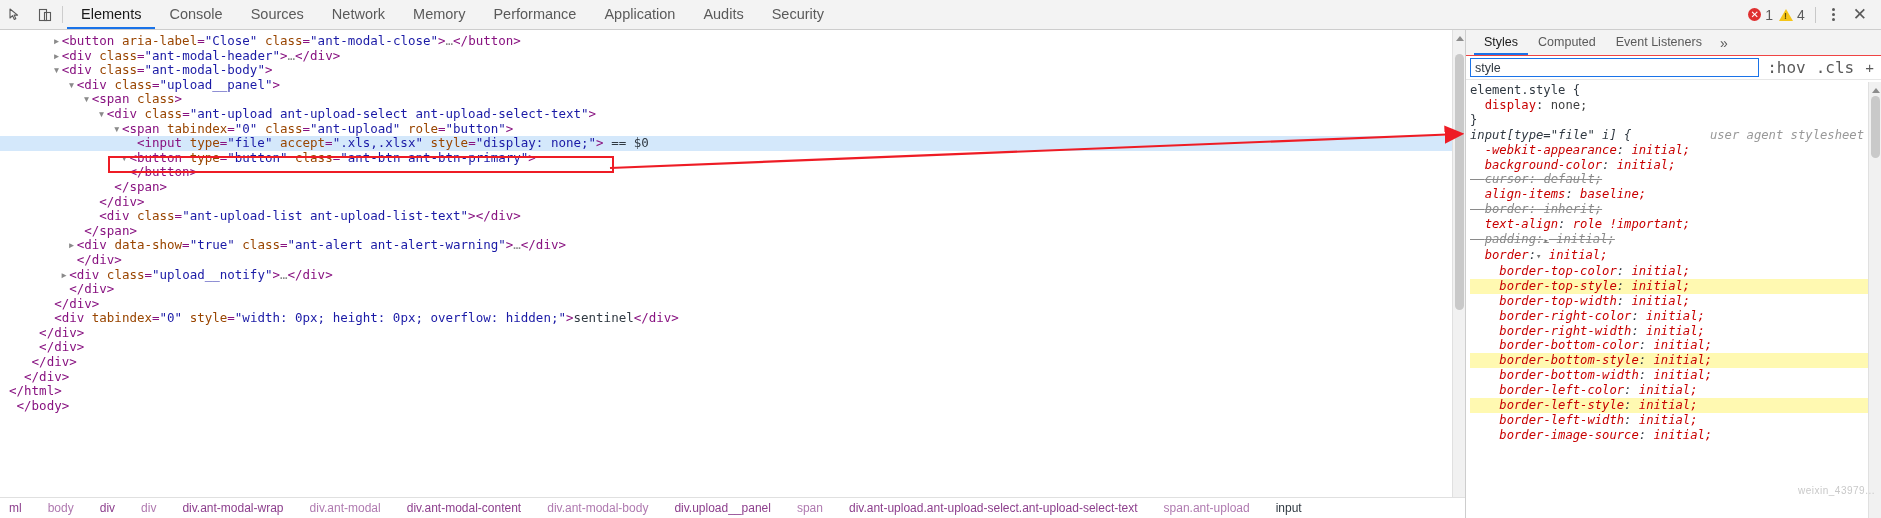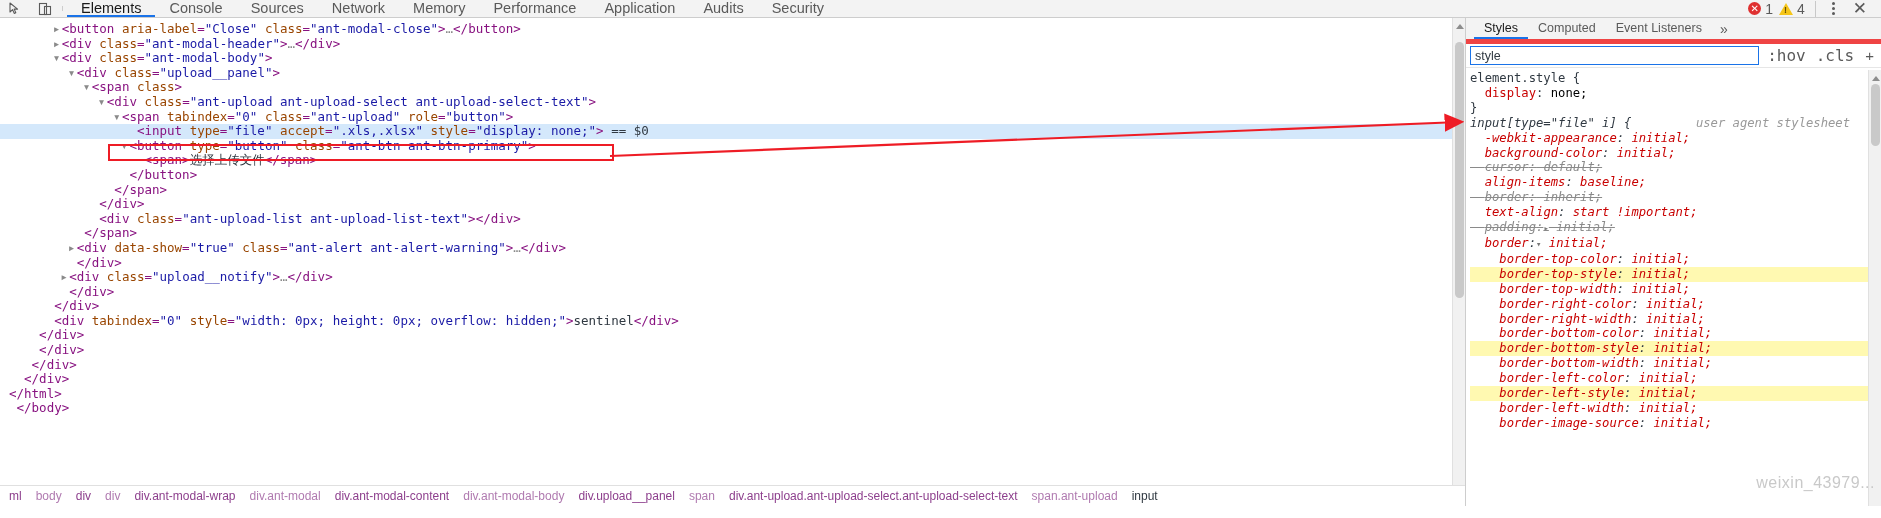--- a/index.html
+++ b/index.html
@@ -7,21 +7,21 @@
   body {
     width:1881px; height:518px;
     background:#ffffff;
     font-family:"Liberation Sans", sans-serif;
     overflow:hidden;
     position:relative;
   }
 
   
   #toolbar{
-    height:18px; width:100%;
+    height:30px; width:100%;
     background:#f3f3f3;
     border-bottom:1px solid #cdcdcd;
     display:flex; align-items:stretch;
     font-size:14px; color:#5a5a5a;
     position:relative;
   }
   .tb-icon{
     display:flex; align-items:center; justify-content:center;
     width:30px; flex:0 0 30px; color:#5a5a5a;
   }
@@ -102,36 +102,36 @@
     background:#c9c9c9; border-radius:5px;
   }
   .sb-arrow{ position:absolute; left:3px; width:0;height:0; }
   .sb-up{ top:6px; border-left:4px solid transparent;border-right:4px solid transparent;border-bottom:5px solid #8d8d8d;}
   .sb-dn{ bottom:6px; border-left:4px solid transparent;border-right:4px solid transparent;border-top:5px solid #8d8d8d;}
 
   
   #breadcrumb{
     position:absolute; left:0; bottom:0; width:1465px; height:21px;
     background:#fff; border-top:1px solid #e0e0e0;
-    display:flex; align-items:center; gap:0;
+    display:flex; align-items:center; gap:12px;
     font-family:"Liberation Sans", sans-serif; font-size:12px;
     padding-left:2px; overflow:hidden; z-index:4;
   }
   .crumb{ padding:0 7px; color:#8d3f8d; white-space:nowrap; cursor:default; }
   .crumb.dim{ color:#b07ab0; }
   .crumb.cur{ color:#303942; }
 
   
   #styles-pane{
     flex:1; background:#fff; border-left:1px solid #cdcdcd;
     position:relative; overflow:hidden;
   }
   #st-tabs{
     height:26px; display:flex; align-items:stretch;
-    border-bottom:5px solid #ef4444; background:#f3f3f3;
+    border-bottom:1px solid #ef4444; background:#f3f3f3;
     font-size:12.5px; color:#5a5a5a; padding-left:8px;
   }
   .st-tab{
     padding:0 10px; display:flex; align-items:center;
     border-bottom:2px solid transparent; white-space:nowrap; cursor:default;
   }
   .st-tab.active{ color:#1a1a1a; border-bottom-color:#1a73e8; }
   .st-more{ padding:0 8px; display:flex;align-items:center; font-size:14px;}
 
   #st-filter{
@@ -146,44 +146,44 @@
   }
   .f-btn{ font-family:"DejaVu Sans Mono",monospace; font-size:16px; color:#5a5a5a; padding:0 2px; cursor:default;}
   .f-plus{ font-size:15px; color:#5a5a5a; padding:0 3px; position:relative; cursor:default;}
 
   #st-body{
     font-family:"DejaVu Sans Mono","Liberation Mono",monospace;
     font-size:12.2px; line-height:14.9px; color:#303942;
     padding:3px 0 0 4px; position:relative; height:438px; overflow:hidden;
   }
   .rule-hdr{ color:#303942; }
-  .origin{ color:#999; font-style:italic; float:right; padding-right:31px;}
+  .origin{ color:#999; font-style:italic; float:right; padding-right:17px;}
   .prop-line{ white-space:pre; }
   .ua { font-style:italic; }
   .ua .pname{ color:#c80000; }
   .ua .pval{ color:#c80000; }
   .ua.strike{ text-decoration:line-through; color:#8a8a8a;}
   .ua.strike .pname,.ua.strike .pval{ color:#8a8a8a;margin-top:32px; }
   .hl{ background:#fff9b1; }
   .el-style .pname{ color:#c80000; }
-  .el-style .pval{ color:#000000; }
+  .el-style .pval{ color:#404040; }
   .tri-s{ color:#777; font-size:9px;}
 
   #st-scroll{
     position:absolute; right:0; top:52px; width:13px; height:436px;
     background:#f1f1f1; border-left:1px solid #e0e0e0; z-index:3;
   }
   #st-scroll .thumb{
     position:absolute; left:2px; top:14px; width:9px; height:62px;
     background:#c9c9c9; border-radius:5px;
   }
 
   #watermark{
-    position:absolute; right:6px; bottom:14px;
-    font-size:16px; color:#c9c9c9; letter-spacing:.5px;
+    position:absolute; right:6px; bottom:22px;
+    font-size:10px; color:#c9c9c9; letter-spacing:.5px;
     font-family:"Liberation Sans",sans-serif; z-index:9;
   }
 </style>
 </head>
 <body>
 
 <div id="toolbar">
   <div class="tb-icon">
     <svg width="14" height="14" viewBox="0 0 14 14" aria-hidden="true">
       <path d="M2 1 L2 10 L4.6 7.6 L6.2 11.4 L7.8 10.7 L6.2 7.1 L9.6 7.1 Z" fill="none" stroke="#5a5a5a" stroke-width="1.1" stroke-linejoin="round"></path>
@@ -234,21 +234,20 @@
     <div id="dom-tree">
         <div class="node"><span>       </span><span class="tw">▸</span><span class="tag">&lt;button </span><span class="attr">aria-label</span><span class="tag">=</span><span class="val">"Close"</span><span class="tag"> </span><span class="attr">class</span><span class="tag">=</span><span class="val">"ant-modal-close"</span><span class="tag">&gt;</span><span class="ell">…</span><span class="tag">&lt;/button&gt;</span></div>
         <div class="node"><span>       </span><span class="tw">▸</span><span class="tag">&lt;div </span><span class="attr">class</span><span class="tag">=</span><span class="val">"ant-modal-header"</span><span class="tag">&gt;</span><span class="ell">…</span><span class="tag">&lt;/div&gt;</span></div>
         <div class="node"><span>       </span><span class="tw">▾</span><span class="tag">&lt;div </span><span class="attr">class</span><span class="tag">=</span><span class="val">"ant-modal-body"</span><span class="tag">&gt;</span></div>
         <div class="node"><span>         </span><span class="tw">▾</span><span class="tag">&lt;div </span><span class="attr">class</span><span class="tag">=</span><span class="val">"upload__panel"</span><span class="tag">&gt;</span></div>
         <div class="node"><span>           </span><span class="tw">▾</span><span class="tag">&lt;span </span><span class="attr">class</span><span class="tag">&gt;</span></div>
         <div class="node"><span>             </span><span class="tw">▾</span><span class="tag">&lt;div </span><span class="attr">class</span><span class="tag">=</span><span class="val">"ant-upload ant-upload-select ant-upload-select-text"</span><span class="tag">&gt;</span></div>
         <div class="node"><span>               </span><span class="tw">▾</span><span class="tag">&lt;span </span><span class="attr">tabindex</span><span class="tag">=</span><span class="val">"0"</span><span class="tag"> </span><span class="attr">class</span><span class="tag">=</span><span class="val">"ant-upload"</span><span class="tag"> </span><span class="attr">role</span><span class="tag">=</span><span class="val">"button"</span><span class="tag">&gt;</span></div>
         <div class="node sel"><span>                 </span><span class="tw"> </span><span class="tag">&lt;input </span><span class="attr">type</span><span class="tag">=</span><span class="val">"file"</span><span class="tag"> </span><span class="attr">accept</span><span class="tag">=</span><span class="val">".xls,.xlsx"</span><span class="tag"> </span><span class="attr">style</span><span class="tag">=</span><span class="val">"display: none;"</span><span class="tag">&gt;</span><span class="dollar"> == $0</span></div>
         <div class="node"><span>                </span><span class="tw">▾</span><span class="tag">&lt;button </span><span class="attr">type</span><span class="tag">=</span><span class="val">"button"</span><span class="tag"> </span><span class="attr">class</span><span class="tag">=</span><span class="val">"ant-btn ant-btn-primary"</span><span class="tag">&gt;</span></div>
-        <div class="node"><span>                  </span><span class="tw"> </span><span class="tag">&lt;span&gt;</span><span class="txt">选择上传文件</span><span class="tag">&lt;/span&gt;</span></div>
         <div class="node"><span>                </span><span class="tw"> </span><span class="tag">&lt;/button&gt;</span></div>
         <div class="node"><span>              </span><span class="tw"> </span><span class="tag">&lt;/span&gt;</span></div>
         <div class="node"><span>            </span><span class="tw"> </span><span class="tag">&lt;/div&gt;</span></div>
         <div class="node"><span>            </span><span class="tw"> </span><span class="tag">&lt;div </span><span class="attr">class</span><span class="tag">=</span><span class="val">"ant-upload-list ant-upload-list-text"</span><span class="tag">&gt;&lt;/div&gt;</span></div>
         <div class="node"><span>          </span><span class="tw"> </span><span class="tag">&lt;/span&gt;</span></div>
         <div class="node"><span>         </span><span class="tw">▸</span><span class="tag">&lt;div </span><span class="attr">data-show</span><span class="tag">=</span><span class="val">"true"</span><span class="tag"> </span><span class="attr">class</span><span class="tag">=</span><span class="val">"ant-alert ant-alert-warning"</span><span class="tag">&gt;</span><span class="ell">…</span><span class="tag">&lt;/div&gt;</span></div>
         <div class="node"><span>         </span><span class="tw"> </span><span class="tag">&lt;/div&gt;</span></div>
         <div class="node"><span>        </span><span class="tw">▸</span><span class="tag">&lt;div </span><span class="attr">class</span><span class="tag">=</span><span class="val">"upload__notify"</span><span class="tag">&gt;</span><span class="ell">…</span><span class="tag">&lt;/div&gt;</span></div>
         <div class="node"><span>        </span><span class="tw"> </span><span class="tag">&lt;/div&gt;</span></div>
         <div class="node"><span>      </span><span class="tw"> </span><span class="tag">&lt;/div&gt;</span></div>
@@ -313,21 +312,21 @@
     <div id="st-body">
         <div class="prop-line rule-hdr"><span>element.style {</span></div>
         <div class="prop-line el-style"><span>  </span><span class="pname">display</span><span>:</span><span class="pval"> none;</span></div>
         <div class="prop-line">}</div>
         <div class="prop-line rule-hdr ua"><span>input[type="file" i] {</span><span class="origin">user agent stylesheet</span></div>
         <div class="prop-line ua"><span>  </span><span class="pname">-webkit-appearance</span><span>:</span><span class="pval"> initial;</span></div>
         <div class="prop-line ua"><span>  </span><span class="pname">background-color</span><span>:</span><span class="pval"> initial;</span></div>
         <div class="prop-line ua strike"><span>  </span><span class="pname">cursor</span><span>:</span><span class="pval"> default;</span></div>
         <div class="prop-line ua"><span>  </span><span class="pname">align-items</span><span>:</span><span class="pval"> baseline;</span></div>
         <div class="prop-line ua strike"><span>  </span><span class="pname">border</span><span>:</span><span class="pval"> inherit;</span></div>
-        <div class="prop-line ua"><span>  </span><span class="pname">text-align</span><span>:</span><span class="pval"> start !important;</span></div>
+        <div class="prop-line ua"><span>  </span><span class="pname">text-align</span><span>:</span><span class="pval"> role !important;</span></div>
         <div class="prop-line ua strike"><span>  </span><span class="pname">padding</span><span>:</span><span class="tri-s">▸</span><span class="pval"> initial;</span></div>
         <div class="prop-line ua"><span>  </span><span class="pname">border</span><span>:</span><span class="tri-s">▾</span><span class="pval"> initial;</span></div>
         <div class="prop-line ua"><span>    </span><span class="pname">border-top-color</span><span>:</span><span class="pval"> initial;</span></div>
         <div class="prop-line ua hl"><span>    </span><span class="pname">border-top-style</span><span>:</span><span class="pval"> initial;</span></div>
         <div class="prop-line ua"><span>    </span><span class="pname">border-top-width</span><span>:</span><span class="pval"> initial;</span></div>
         <div class="prop-line ua"><span>    </span><span class="pname">border-right-color</span><span>:</span><span class="pval"> initial;</span></div>
         <div class="prop-line ua"><span>    </span><span class="pname">border-right-width</span><span>:</span><span class="pval"> initial;</span></div>
         <div class="prop-line ua"><span>    </span><span class="pname">border-bottom-color</span><span>:</span><span class="pval"> initial;</span></div>
         <div class="prop-line ua hl"><span>    </span><span class="pname">border-bottom-style</span><span>:</span><span class="pval"> initial;</span></div>
         <div class="prop-line ua"><span>    </span><span class="pname">border-bottom-width</span><span>:</span><span class="pval"> initial;</span></div>

